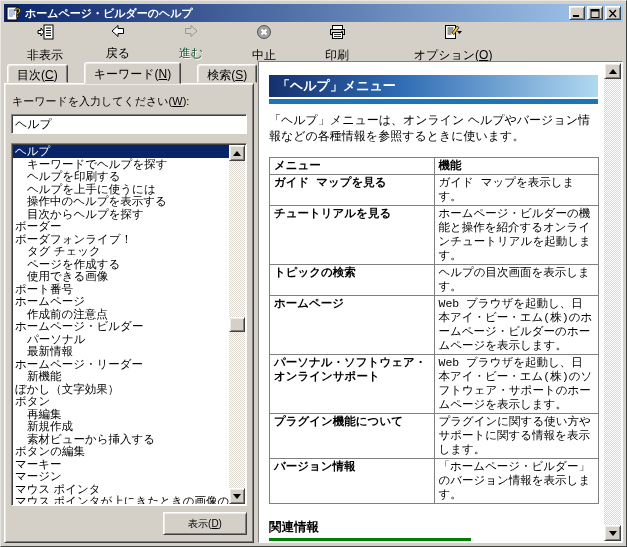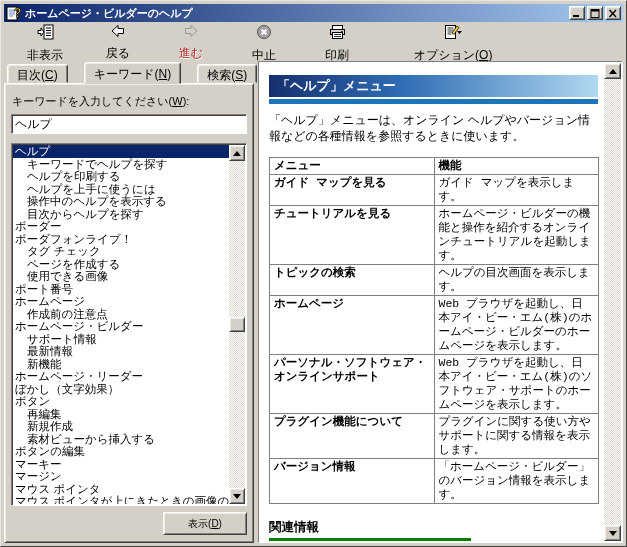--- a/index.html
+++ b/index.html
@@ -34,21 +34,21 @@
   
   .toolbar{height:38px;flex:0 0 38px;display:flex;align-items:flex-start;padding:2px 0 0 10px;}
   .tbtn{
     width:62px;height:34px;margin-right:11px;
     display:flex;flex-direction:column;align-items:center;justify-content:flex-start;
     font-size:12px;color:#000;gap:8px;
   }
   .tbtn.wide{width:76px;margin-left:36px;}
   .tbtn .tb-icon{height:17px;display:flex;align-items:center;justify-content:center;}
   .tbtn .tb-label{line-height:14px;white-space:nowrap;}
-  .tbtn.disabled .tb-label{color:#b91c1c;text-shadow:1px 1px 0 #fff;}
+  .tbtn.disabled .tb-label{color:#14532d;text-shadow:1px 1px 0 #fff;}
   
   .main{flex:1;display:flex;margin-top:1px;min-height:0;}
   
   .left-pane{width:250px;flex:0 0 250px;display:flex;flex-direction:column;min-height:0;}
   .tabstrip{height:22px;flex:0 0 22px;display:flex;align-items:flex-end;padding-left:3px;position:relative;z-index:2;}
   .tab{
     height:19px;padding:2px 9px 0 9px;font-size:12px;margin-right:16px;
     background:var(--face);
     border:1px solid;border-color:#fff #404040 transparent #fff;
     border-top-left-radius:3px;border-top-right-radius:3px;
@@ -251,24 +251,24 @@
               <div class="list-item indent">目次からヘルプを探す</div>
               <div class="list-item">ボーダー</div>
               <div class="list-item">ボーダフォンライブ！</div>
               <div class="list-item indent">タグ チェック</div>
               <div class="list-item indent">ページを作成する</div>
               <div class="list-item indent">使用できる画像</div>
               <div class="list-item">ポート番号</div>
               <div class="list-item">ホームページ</div>
               <div class="list-item indent">作成前の注意点</div>
               <div class="list-item">ホームページ・ビルダー</div>
-              <div class="list-item indent">サポート情報</div>
+              <div class="list-item indent">パーソナル</div>
               <div class="list-item indent">最新情報</div>
+              <div class="list-item">ホームページ・リーダー</div>
               <div class="list-item indent">新機能</div>
-              <div class="list-item">ホームページ・リーダー</div>
               <div class="list-item">ぼかし（文字効果）</div>
               <div class="list-item">ボタン</div>
               <div class="list-item indent">再編集</div>
               <div class="list-item indent">新規作成</div>
               <div class="list-item indent">素材ビューから挿入する</div>
               <div class="list-item">ボタンの編集</div>
               <div class="list-item">マーキー</div>
               <div class="list-item">マージン</div>
               <div class="list-item">マウス ポインタ</div>
               <div class="list-item">マウス ポインタが上にきたときの画像の挿入</div>

